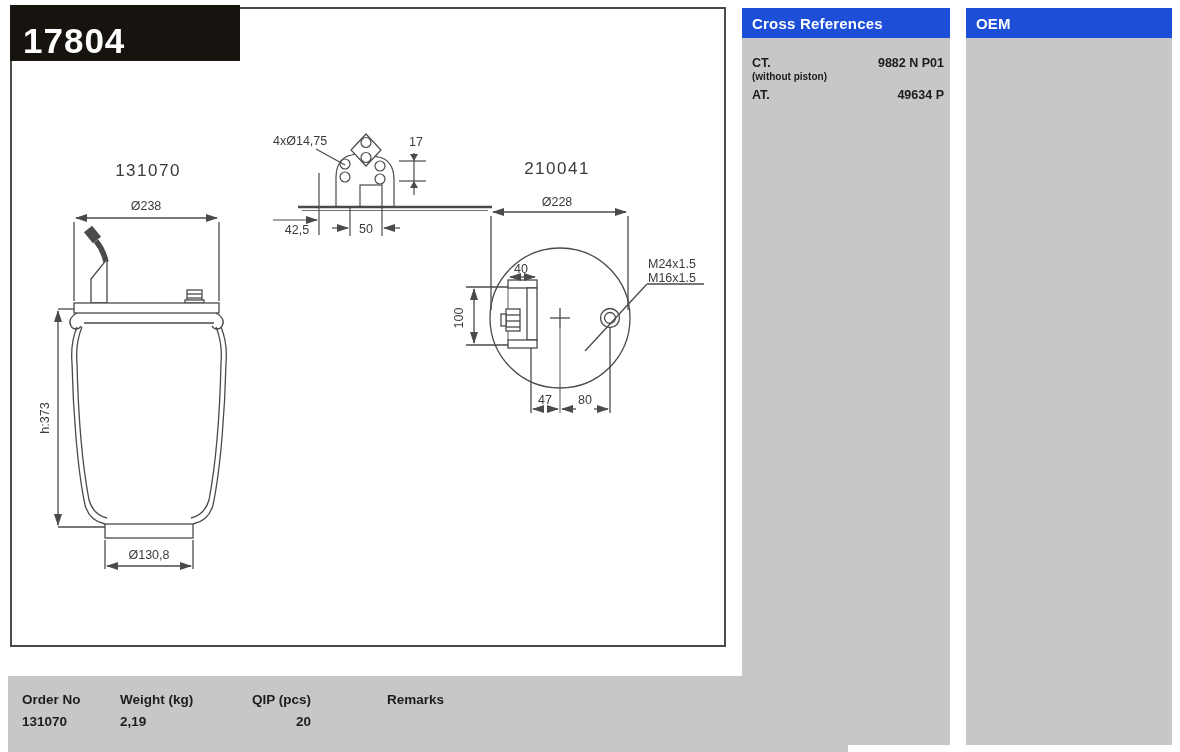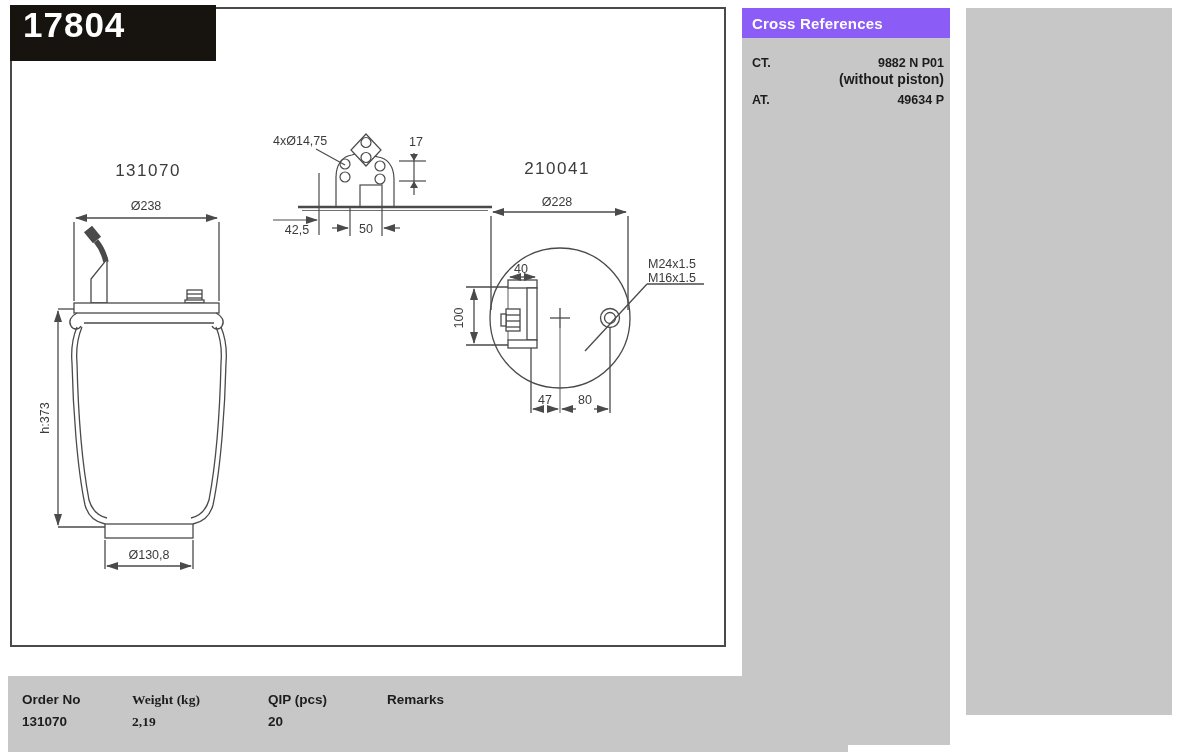--- a/index.html
+++ b/index.html
@@ -1,47 +1,47 @@
 <!DOCTYPE html>
 <html><head>
 <meta charset="utf-8">
 <style>
   html,body { margin:0; padding:0; background:#ffffff; }
   .page { position:relative; width:1180px; height:752px; background:#ffffff;
           font-family:"Liberation Sans", sans-serif; overflow:hidden; }
 
-  .title-box { position:absolute; left:10px; top:5px; width:206px; height:56px;
-               background:#17130f; color:#ffffff; display:flex; align-items:flex-start;
+  .title-box { position:absolute; left:10px; top:5px; width:230px; height:56px;
+               background:#17130f; color:#ffffff; display:flex; align-items:flex-end;
                padding-left:13px; box-sizing:border-box; font-size:35px; font-weight:bold;
                letter-spacing:1px; z-index:3; }
 
   .main-box { position:absolute; left:10px; top:7px; width:716px; height:640px;
               border:2px solid #4a4a4a; box-sizing:border-box; z-index:1; }
 
   svg.drawing { position:absolute; left:10px; top:7px; z-index:2; }
   svg.drawing text { fill:#3b3b3b; font-family:"Liberation Sans", sans-serif; }
 
   .panel { position:absolute; top:8px; }
-  .panel .hd { background:#8b5cf6; color:#ffffff; height:30px; display:flex;
+  .panel .hd { background:#1d4ed8; color:#ffffff; height:30px; display:flex;
                align-items:center; padding-left:10px; font-weight:bold; font-size:15px;
                letter-spacing:0.2px; box-sizing:border-box; }
   .panel .bd { background:#c7c7c7; height:707px; padding:12px 6px 0 10px; box-sizing:border-box; }
   .cross { left:742px; width:208px; }
   .oem   { left:966px; width:206px; }
 
   .xrow  { display:flex; justify-content:space-between; font-size:12.5px; font-weight:bold;
            color:#1c1c1c; margin-top:6px; }
-  .xnote { text-align:right; font-size:14px; font-weight:bold; color:#1c1c1c;
+  .xnote { font-size:10px; font-weight:bold; color:#1c1c1c;
            margin-top:1px; margin-bottom:4px; }
 
   .order-strip { position:absolute; left:8px; top:663px; width:840px; height:82px;
                  background:#c7c7c7;margin-top:13px; }
   .ocol { position:absolute; top:13px; font-weight:bold; color:#1d1d1d;
           font-size:13.5px; line-height:22px; white-space:nowrap; }
-  .ocol.c1 { left:14px; } .ocol.c2 { left:124px;font-family:Liberation Serif, serif; } .ocol.c3 { left:260px; } .ocol.c4 { left:379px; }
+  .ocol.c1 { left:14px; } .ocol.c2 { left:112px; } .ocol.c3 { left:244px;text-align:right; } .ocol.c4 { left:379px; }
 </style>
 </head>
 <body>
 
 <div class="page">
 
   <div class="title-box">
     <span>17804</span>
   </div>
 
@@ -189,20 +189,23 @@
       </div>
       <div class="xnote">(without piston)</div>
       <div class="xrow">
         <span>AT.</span>
         <span>49634 P</span>
       </div>
     </div>
   </div>
 
   <div class="panel oem">
+    <div class="hd">
+      <span>OEM</span>
+    </div>
     <div class="bd"></div>
   </div>
 
   <div class="order-strip">
     <div class="ocol c1">
       <div>Order No</div>
       <div>131070</div>
     </div>
     <div class="ocol c2">
       <div>Weight (kg)</div>

